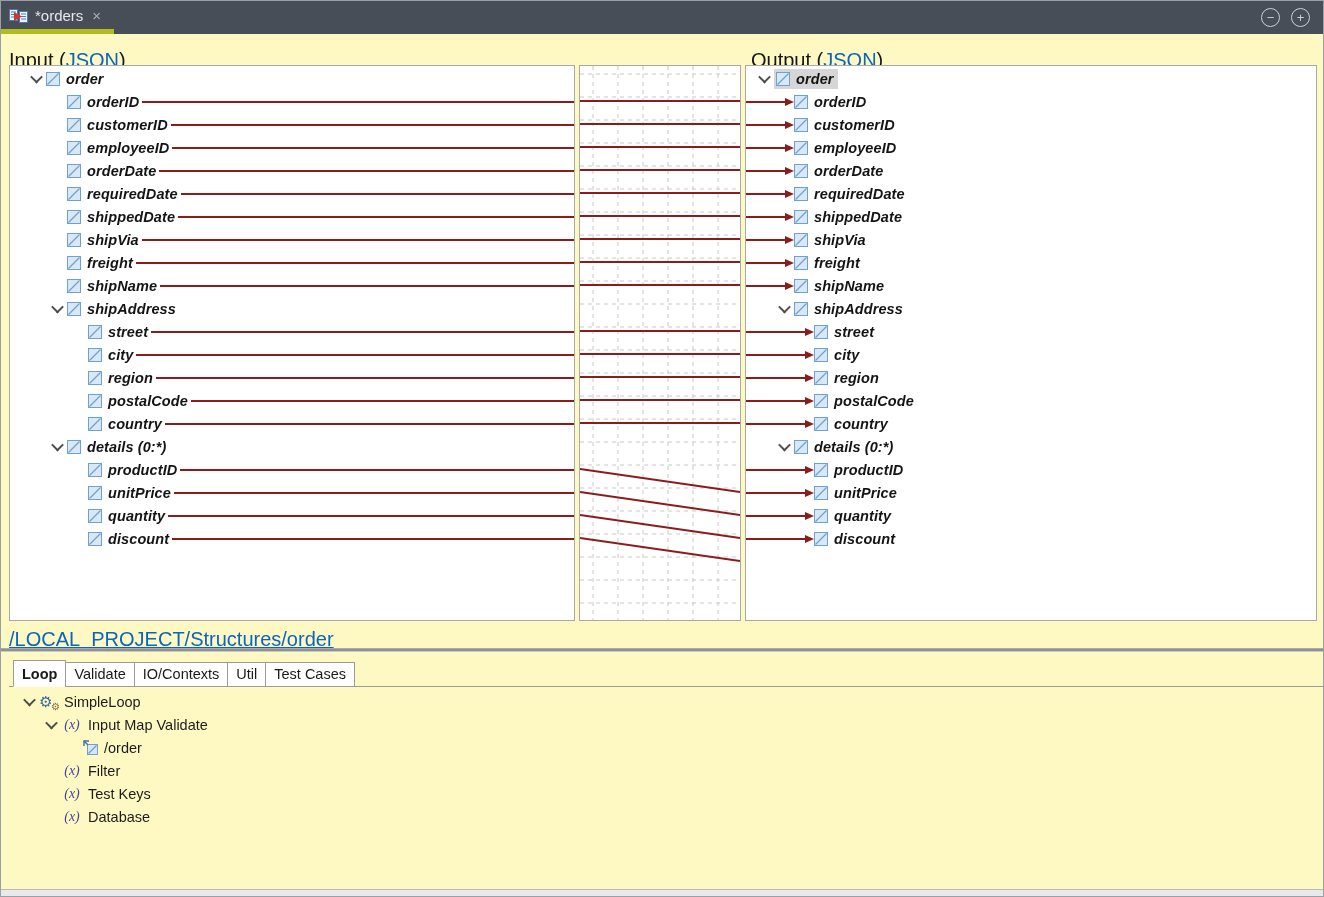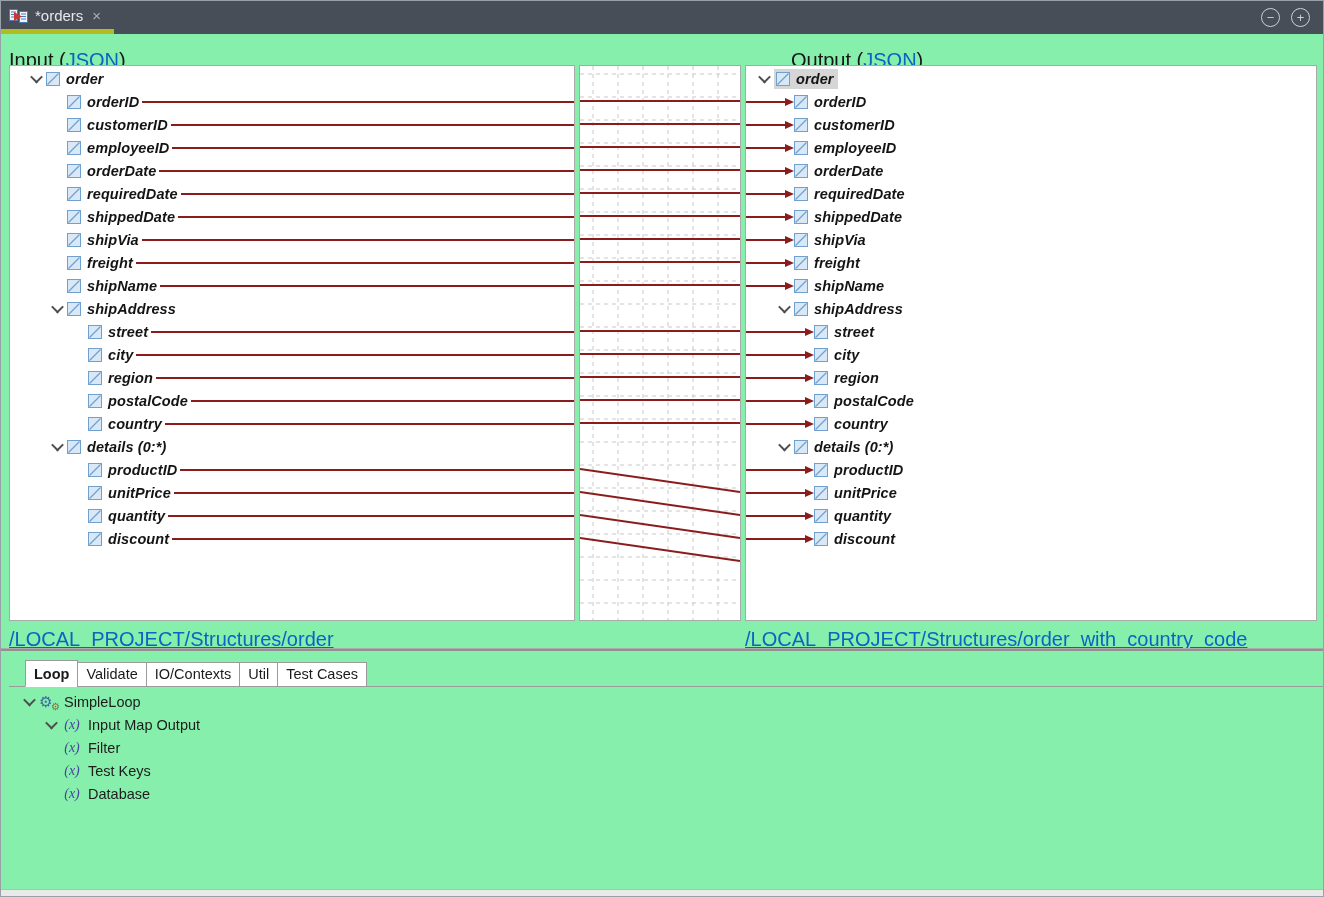--- a/index.html
+++ b/index.html
@@ -1,31 +1,31 @@
 <!DOCTYPE html>
 <html><head>
 <meta charset="utf-8">
 <style>
   html,body{margin:0;padding:0;background:#f3f3f3;}
   .window{
-    position:relative;width:1324px;height:897px;background:#86efac;
+    position:relative;width:1324px;height:897px;background:#fef9c3;
     border:1px solid #98a0a8;box-sizing:border-box;overflow:hidden;
     font-family:"Liberation Sans",sans-serif;
   }
   
   .tabbar{position:absolute;top:0;left:0;right:0;height:33px;background:var(--tabbar,#484e57);display:flex;align-items:center;}
   .tab{display:flex;align-items:center;height:100%;padding:0 8px 4px 8px;position:relative;width:113px;box-sizing:border-box;}
   .tab-accent{position:absolute;left:0;bottom:0;width:113px;height:5px;background:var(--accent,#b3bc1f);}
   .tab-title{color:#e6e8ea;font-size:15px;margin-left:7px;white-space:nowrap;}
   .tab-close{color:#aab0b7;font-size:15px;margin-left:9px;cursor:default;}
   .win-controls{margin-left:auto;display:flex;gap:11px;padding-right:13px;}
   .ctrl{width:17px;height:17px;border:1px solid #ccd0d5;border-radius:50%;color:#ccd0d5;display:flex;align-items:center;justify-content:center;font-size:13px;line-height:1;}
   
   .pane-header{position:absolute;top:48px;font-size:20px;color:#161616;}
-  #in-header{left:8px;} #out-header{left:750px;margin-left:40px;}
+  #in-header{left:8px;} #out-header{left:750px;}
   .lnk{color:var(--link,#0a64c2);text-decoration:underline;cursor:pointer;}
   
   .panel{position:absolute;top:64px;height:556px;border:1px solid #a9a9a9;background:#fff;box-sizing:border-box;overflow:hidden;}
   #input-panel{left:8px;width:566px;}
   #mid-panel{left:578px;width:162px;}
   #output-panel{left:744px;width:572px;}
   #mid-svg{display:block;}
   .tree{padding-top:1px;}
   .trow{height:23px;display:flex;align-items:center;}
   .sp{flex:none;height:1px;}
@@ -40,21 +40,21 @@
   .arrow{flex:none;width:0;height:0;border-left:9px solid var(--maroon,#8b1c1c);border-top:4px solid transparent;border-bottom:4px solid transparent;}
   .selwrap{display:flex;align-items:center;background:var(--sel,#d6d6d6);padding:2px 4px 2px 2px;}
   
   .flink{position:absolute;top:627px;font-size:20px;}
   #in-flink{left:8px;} #out-flink{left:744px;}
   
   .splitter{position:absolute;top:647px;left:0;width:100%;height:4px;background:linear-gradient(#b9b9b9,#7e7e7e 55%,#e8e8e8);}
   
   .btabs{position:absolute;top:660px;left:8px;right:0;height:26px;display:flex;align-items:flex-end;border-bottom:1px solid #9b9b9b;box-sizing:border-box;}
   .btab{border:1px solid #9b9b9b;margin-left:-1px;margin-bottom:-1px;background:#fff;padding:3px 8px 4px 8px;font-size:14.5px;color:#1a1a1a;white-space:nowrap;}
-  .btab:first-child{margin-left:16px;}
+  .btab:first-child{margin-left:4px;}
   .btab.active{font-weight:bold;border-bottom:1px solid #fff;padding-top:5px;}
   
   .btree{position:absolute;top:689px;left:8px;right:2px;}
   .brow{height:23px;display:flex;align-items:center;font-size:14.5px;color:#1c1c1c;}
   .bicon{flex:none;margin-right:5px;display:inline-flex;align-items:center;justify-content:center;}
   .fxicon{font-family:"Liberation Serif",serif;font-style:italic;font-size:14px;color:#45459c;width:22px;}
   .gears{position:relative;width:20px;height:18px;}
   .g1{font-size:15px;color:#3b69a5;position:absolute;left:0;top:0;line-height:18px;}
   .g2{font-size:10px;color:#8a6a3a;position:absolute;right:-1px;bottom:-1px;line-height:10px;}
   .bstrip{position:absolute;bottom:0;left:0;width:100%;height:6px;background:#e9e9e9;border-top:1px solid #b9b9b9;box-sizing:content-box;}
@@ -591,21 +591,20 @@
           <svg class="nicon" viewBox="0 0 14 14">
             <rect x="0.5" y="0.5" width="13" height="13" fill="#d9e8f7" stroke="#6fa0cf"></rect>
             <line x1="1.5" y1="12.5" x2="12.5" y2="1.5" stroke="#6fa0cf" stroke-width="1.3"></line>
           </svg>
           <span class="tlabel">discount</span>
         </div>
       </div>
   </div>
 
   <div class="flink" id="in-flink"><span class="lnk">/LOCAL_PROJECT/Structures/order</span></div>
-  <div class="flink" id="out-flink"><span class="lnk">/LOCAL_PROJECT/Structures/order_with_country_code</span></div>
 
   <div class="splitter"></div>
 
   <div class="btabs" id="btabs">
       <div class="btab active">Loop</div>
       <div class="btab">Validate</div>
       <div class="btab">IO/Contexts</div>
       <div class="btab">Util</div>
       <div class="btab">Test Cases</div>
     </div>
@@ -620,21 +619,34 @@
           <span class="g2">⚙</span>
         </span>
         <span>SimpleLoop</span>
       </div>
       <div class="brow">
         <span class="sp" style="width:32px"></span>
         <span class="chev">
           <i></i>
         </span>
         <span class="bicon fxicon">(x)</span>
-        <span>Input Map Output</span>
+        <span>Input Map Validate</span>
+      </div>
+      <div class="brow">
+        <span class="sp" style="width:54px"></span>
+        <span class="sp" style="width:20px"></span>
+        <span class="bicon">
+          <svg width="16" height="16" viewBox="0 0 16 16">
+            <rect x="4.5" y="4.5" width="10" height="10" fill="#d9e8f7" stroke="#6fa0cf"></rect>
+            <line x1="5.5" y1="13.5" x2="13.5" y2="5.5" stroke="#6fa0cf" stroke-width="1.2"></line>
+            <polyline points="1,6 1,1 6,1" fill="none" stroke="#3a6fb0" stroke-width="1.4"></polyline>
+            <line x1="1" y1="1" x2="5" y2="5" stroke="#3a6fb0" stroke-width="1.4"></line>
+          </svg>
+        </span>
+        <span>/order</span>
       </div>
       <div class="brow">
         <span class="sp" style="width:32px"></span>
         <span class="sp" style="width:20px"></span>
         <span class="bicon fxicon">(x)</span>
         <span>Filter</span>
       </div>
       <div class="brow">
         <span class="sp" style="width:32px"></span>
         <span class="sp" style="width:20px"></span>

